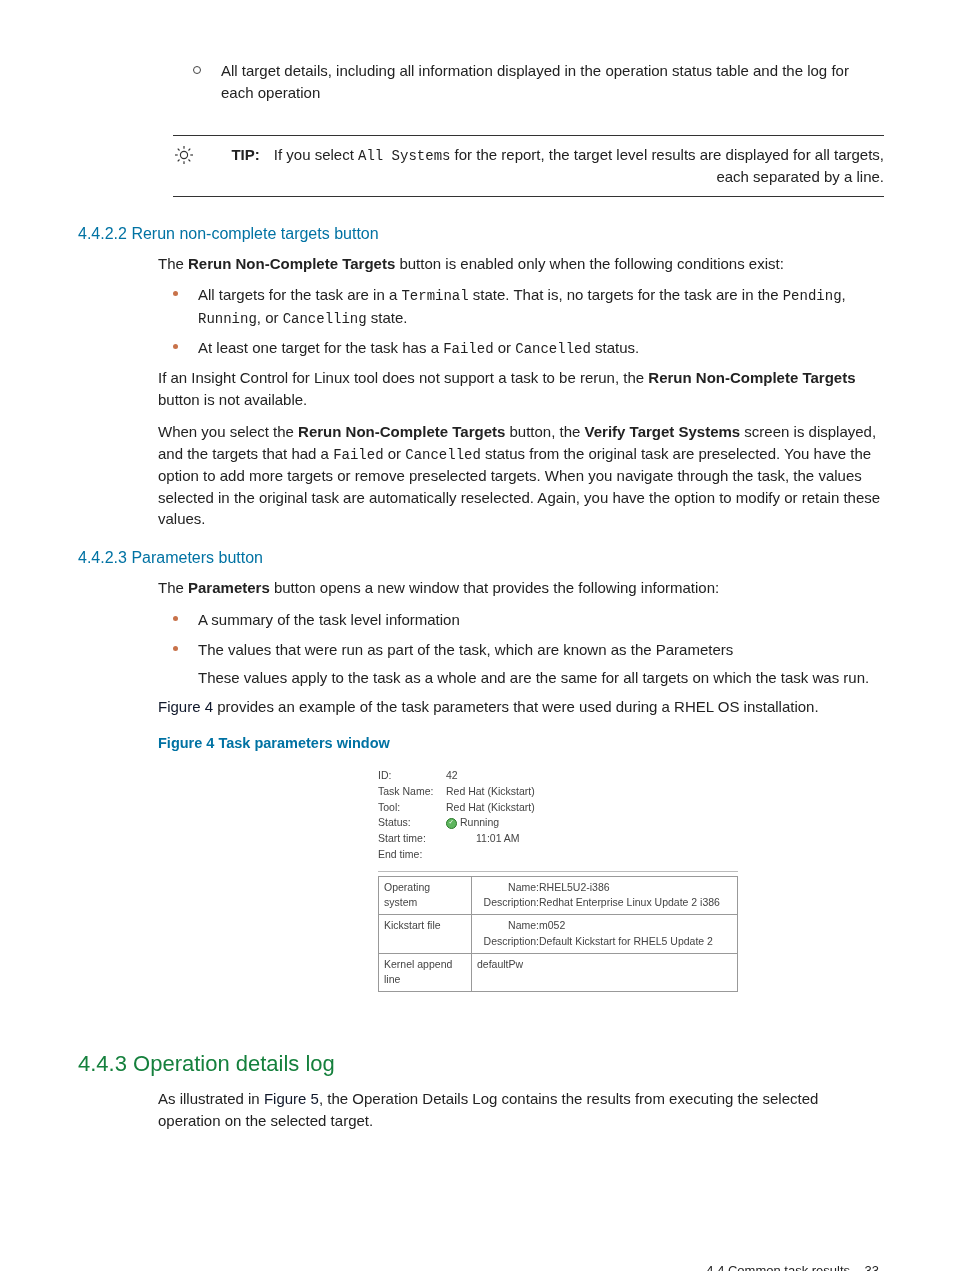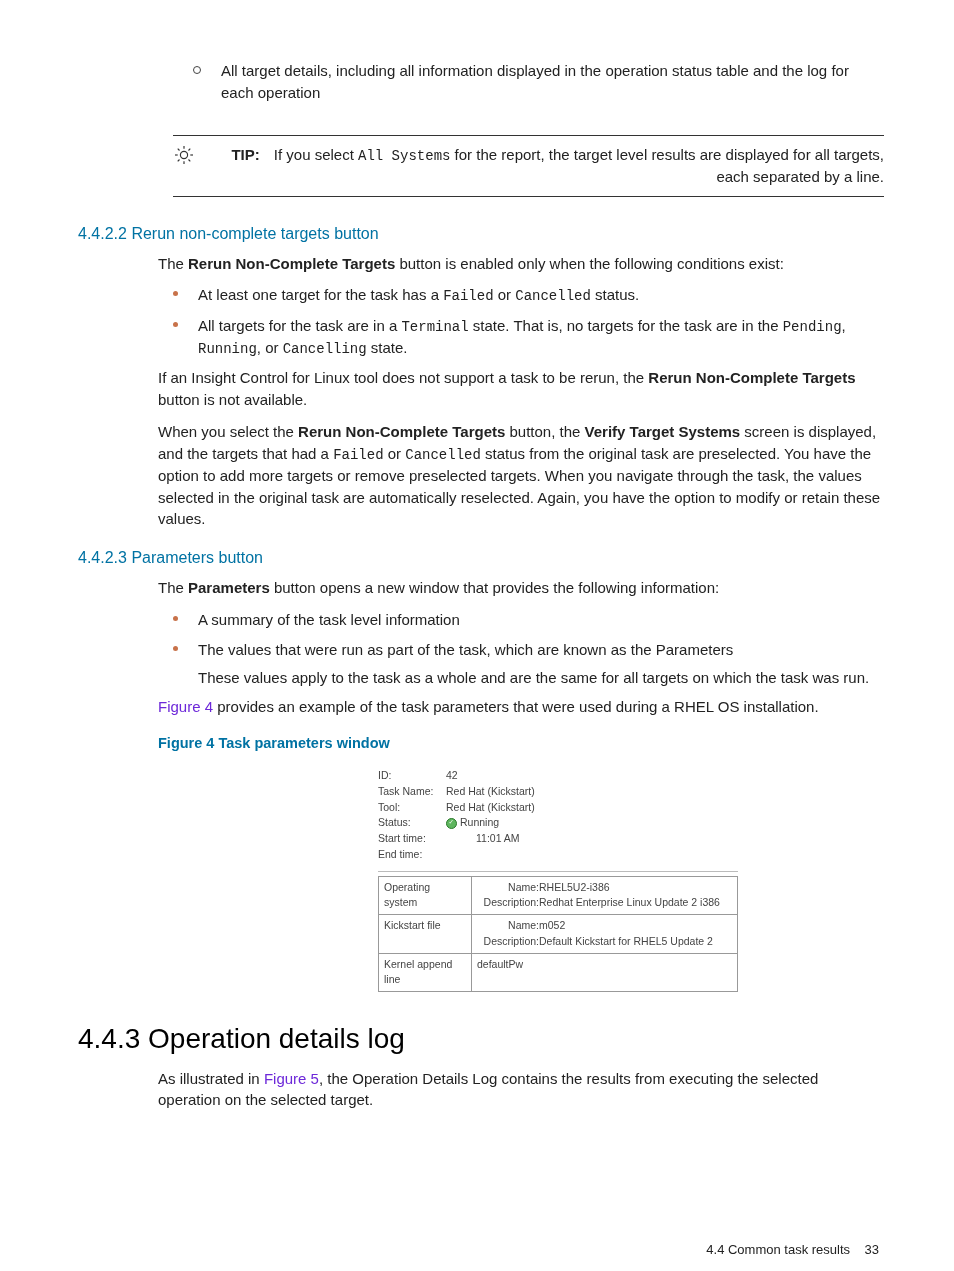--- a/index.html
+++ b/index.html
@@ -73,28 +73,28 @@
   .bullet .btext { flex: 1; }
 
   .figcap {
     color: #0072a3;
     font-weight: bold;
     font-size: 14.5px;
     margin-left: 80px;
     margin-top: 15px;
     margin-bottom: 12px;
   }
-  .link { color: #6d28d9; margin-top: 11px; }
+  .link { color: #0f172a; margin-top: 11px; }
   b { font-weight: bold; }
 
   .h3 {
-    color: #000000;
-    font-size: 28px;
+    color: #15803d;
+    font-size: 22px;
     font-weight: normal;
-    margin: 27px 0 8px 0;
+    margin: 56px 0 8px 0;
   }
 
   
   .figure {
     margin-left: 300px;
     width: 360px;
     font-size: 10.5px;
     color: #444;
     line-height: 1.5;
   }
@@ -152,25 +152,25 @@
       <span class="tip-label">TIP:</span><span>If you select </span><code>All Systems</code><span> for the report, the target level results are displayed for all targets, each separated by a line.</span>
     </div>
   </div>
 
   <div class="h4">4.4.2.2 Rerun non-complete targets button</div>
   <div class="body-p">
     <span>The </span><b>Rerun Non-Complete Targets</b><span> button is enabled only when the following conditions exist:</span>
   </div>
   <div class="bullet">
     <span class="dot"></span>
+    <span class="btext"><span>All targets for the task are in a </span><code>Terminal</code><span> state. That is, no targets for the task are in the </span><code>Pending</code><span>, </span><code>Running</code><span>, or </span><code>Cancelling</code><span> state.</span></span>
+  </div>
+  <div class="bullet">
+    <span class="dot"></span>
     <span class="btext"><span>At least one target for the task has a </span><code>Failed</code><span> or </span><code>Cancelled</code><span> status.</span></span>
-  </div>
-  <div class="bullet">
-    <span class="dot"></span>
-    <span class="btext"><span>All targets for the task are in a </span><code>Terminal</code><span> state. That is, no targets for the task are in the </span><code>Pending</code><span>, </span><code>Running</code><span>, or </span><code>Cancelling</code><span> state.</span></span>
   </div>
   <div class="body-p">
     <span>If an Insight Control for Linux tool does not support a task to be rerun, the </span><b>Rerun Non-Complete Targets</b><span> button is not available.</span>
   </div>
   <div class="body-p">
     <span>When you select the </span><b>Rerun Non-Complete Targets</b><span> button, the </span><b>Verify Target Systems</b><span> screen is displayed, and the targets that had a </span><code>Failed</code><span> or </span><code>Cancelled</code><span> status from the original task are preselected. You have the option to add more targets or remove preselected targets. When you navigate through the task, the values selected in the original task are automatically reselected. Again, you have the option to modify or retain these values.</span>
   </div>
 
   <div class="h4">4.4.2.3 Parameters button</div>
   <div class="body-p">

